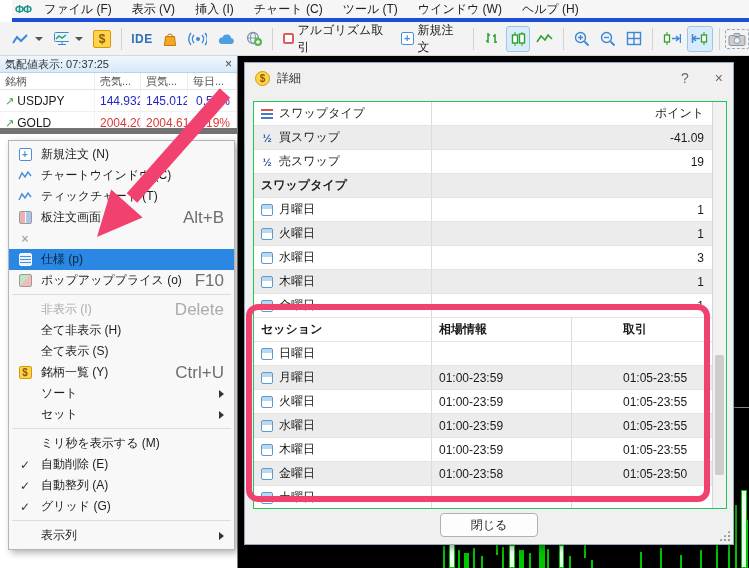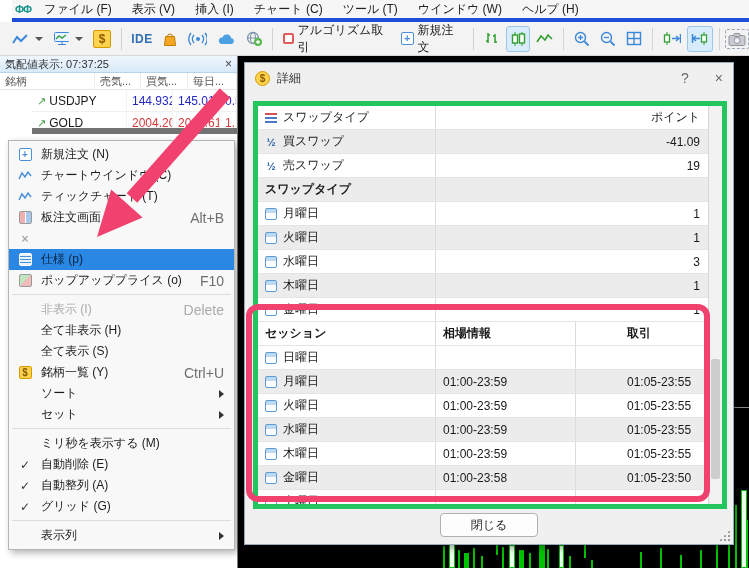--- a/index.html
+++ b/index.html
@@ -32,53 +32,53 @@
   .candle.hollow { border:1px solid #00c400; background:#eaffea; }
   .candle.fill { background:#00c400; }
   .chart-line { position:absolute; height:1px; background:#8a8a8a; }
 
   
   .mwatch { position:absolute; left:0; top:56px; width:238px; bottom:0; background:#fff; border-right:1px solid #7b7b7b; }
   .mw-header { height:17px; background:linear-gradient(#eff7fe,#d7e9f8); border-bottom:1px solid #b9d3ea; display:flex; align-items:center; justify-content:space-between; padding:0 5px; font-size:11px; color:#333; }
   .mw-close { color:#444; font-size:12px; line-height:11px; }
   .mw-cols { display:flex; height:17px; align-items:center; border-bottom:1px solid #e6e6e6; color:#5a5a5a; font-size:11px; }
   .mw-cols span { padding-left:5px; border-right:1px solid #eee; height:100%; line-height:17px; }
-  .mw-row { display:flex; height:22px; align-items:center; border-bottom:1px solid #f0f0f0; font-size:12px;margin-left:32px; }
+  .mw-row { display:flex; height:22px; align-items:center; border-bottom:1px solid #f0f0f0; font-size:12px; }
   .mw-row.mw-selected { border-bottom:6px solid #737373; }
   .mw-cell { padding-left:5px; height:100%; line-height:22px; border-right:1px solid #f3f3f3; white-space:nowrap; overflow:hidden; }
   .w-sym{width:95px;} .w-num{width:46px;} .w-num2{width:47px;} .w-day{flex:1; padding-right:6px; text-align:right;}
   .tone-blue { color:#2327c4; } .tone-red { color:#d93a3a; }
   .trend-up { color:#4aa44a; font-size:11px; margin-right:3px; }
 
   
   .cmenu { position:absolute; left:8px; top:140px; width:227px; background:#f8f8f8; border:1px solid #b5b5b5; box-shadow:3px 3px 7px rgba(0,0,0,.3); padding:3px 0; z-index:30; }
   .mi { height:21px; display:flex; align-items:center; padding-right:10px; color:#1c1c1c; }
   .mi .mic-cell { width:32px; display:flex; align-items:center; justify-content:center; flex:none; }
   .mi .lbl { flex:1; white-space:nowrap; overflow:hidden; }
-  .mi .sc { color:#6f6f6f; font-size:14px; }
+  .mi .sc { color:#6f6f6f; font-size:17px; }
   .mi.disabled, .mi.disabled .sc { color:#ababab; }
   .mi.selected { background:#2b87e4; color:#06243f; }
   .msep { height:1px; background:#dcdcdc; margin:3px 3px 4px 3px; }
   .subarrow { width:0; height:0; border-top:4px solid transparent; border-bottom:4px solid transparent; border-left:5px solid #333; margin-left:6px; }
   .check { color:#333; font-size:12px; }
   .mic { display:inline-flex; align-items:center; justify-content:center; }
   .ic-sq { width:13px; height:13px; border:1px solid #4a90d9; background:#fff; color:#4a90d9; font-weight:bold; font-size:10px; line-height:11px; text-align:center; border-radius:2px; }
   .ic-dom { width:13px; height:13px; border:1px solid #9a9a9a; border-radius:2px; background:linear-gradient(90deg,#f0b0b0 0 45%,#fff 45% 55%,#a8c8ee 55%); }
   .ic-spec { width:13px; height:13px; border:1px solid #fff; border-radius:2px; background:repeating-linear-gradient(#eaf3fc 0 2px,#4a90d9 2px 3px); }
   .ic-pop { width:13px; height:13px; border:1px solid #9a9a9a; border-radius:2px; background:linear-gradient(135deg,#bfe6bf 0 50%,#f3bcbc 50%); }
   .ic-opt { color:#ababab; font-weight:bold; font-size:12px; }
   .ic-dollar { width:13px; height:13px; background:#ffd34d; border:1px solid #d79b00; border-radius:2px; color:#8a5a00; font-weight:bold; font-size:10px; line-height:11px; text-align:center; }
 
   
   .dialog { position:absolute; left:244px; top:62px; width:490px; height:483px; background:#f0f0f0; border:1px solid #98a9bb; z-index:10; box-shadow:0 2px 8px rgba(0,0,0,.45); }
   .dtitle { height:30px; display:flex; align-items:center; padding:0 10px; gap:7px; color:#333; font-size:12px; }
   .coin { width:15px; height:15px; border-radius:50%; background:#ffd34d; border:1px solid #d79b00; color:#8a5a00; font-weight:bold; font-size:10px; line-height:13px; text-align:center; }
   .dctl { margin-left:auto; display:flex; gap:26px; color:#6a6a6a; font-size:14px; }
   .dctl span { line-height:14px; }
-  .dtable { position:absolute; left:8px; top:38px; width:474px; height:408px; background:#fff; border:5px solid #22c55e; overflow:hidden; }
+  .dtable { position:absolute; left:8px; top:38px; width:474px; height:408px; background:#fff; border:1px solid #22c55e; overflow:hidden; }
   .drow { height:24px; display:flex; align-items:stretch; border-bottom:1px solid #e4e4e4; font-size:12px; }
   .drow.dark { background:#ececec; }
   .drow.bold { font-weight:bold; }
   .dc1 { width:178px; display:flex; align-items:center; gap:6px; padding-left:7px; border-right:1px solid #dcdcdc; }
   .dc2 { width:140px; display:flex; align-items:center; padding-left:7px; border-right:1px solid #dcdcdc; }
   .dc3 { flex:1; display:flex; align-items:center; padding-left:7px;margin-left:44px; }
   .dval { flex:1; display:flex; align-items:center; justify-content:flex-end; padding-right:22px; }
   .cal { width:12px; height:12px; border:1px solid #5b9bd5; border-radius:2px; background:linear-gradient(#bcd9f3 0 4px,#fff 4px); flex:none; }
   .half { color:#2a5da8; font-weight:bold; font-size:11px; width:12px; text-align:center; flex:none; }
   .swapt { width:12px; height:10px; background:repeating-linear-gradient(#d85050 0 2px,#fff 2px 4px,#4a78c8 4px 6px,#fff 6px 8px,#4a78c8 8px 10px); flex:none; }

